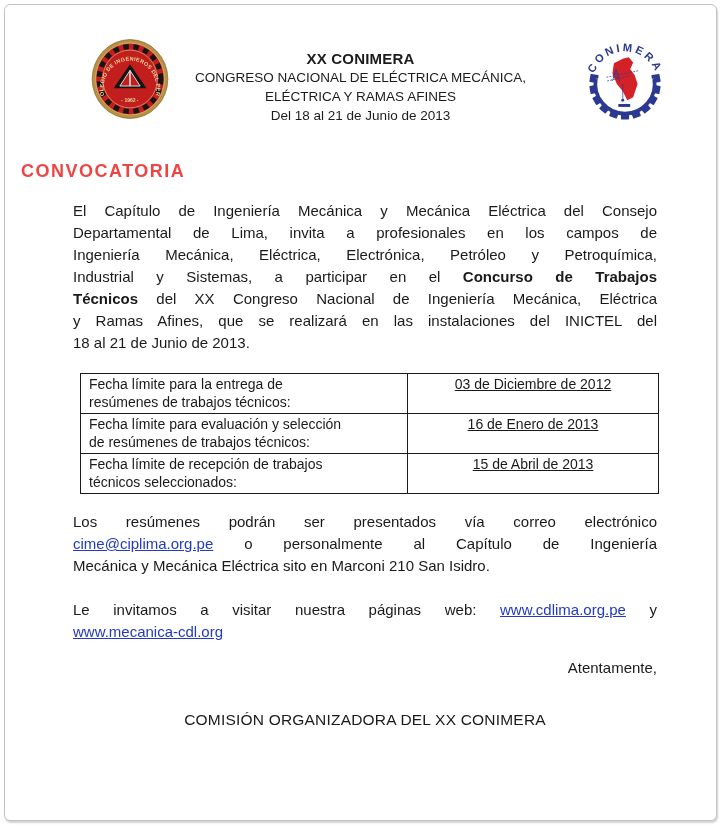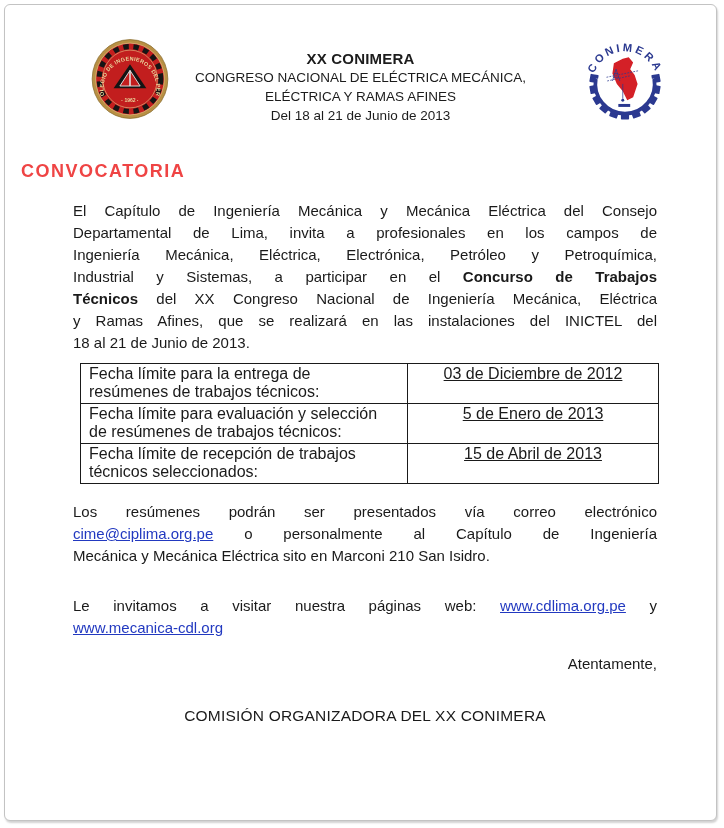--- a/index.html
+++ b/index.html
@@ -33,29 +33,29 @@
   .content {
     position:absolute; left:68px; top:195px; width:584px;
     font-size:15px; line-height:22px;
   }
   .tline { white-space:nowrap; }
   .tline.just { text-align:justify; text-align-last:justify; white-space:normal; }
   .b { font-weight:bold; }
   a.doclink { color:var(--link-color); text-decoration:underline; cursor:pointer; }
   
   table.dates {
-    border-collapse:collapse; margin:9px 0 0 7px; width:579px;
-    font-size:16px; line-height:18px; table-layout:fixed;
+    border-collapse:collapse; margin:19px 0 0 7px; width:579px;
+    font-size:14px; line-height:18px; table-layout:fixed;
   }
   table.dates td { border:1.5px solid #1a1a1a; vertical-align:top; height:34px; }
   td.cell-label { width:312px; padding:1px 6px 2px 8px; }
   td.cell-date  { text-align:center; padding:1px 4px 2px 4px;text-decoration:underline; }
   
   .p2 { margin-top:17px; }
-  .p3 { margin-top:28px; }
+  .p3 { margin-top:22px; }
   .closing   { margin-top:14px; text-align:right; }
   .signature { margin-top:30px; text-align:center; font-size:15.5px; letter-spacing:.2px; }
   svg text { font-family:"Liberation Sans", sans-serif; }
 </style>
 </head>
 <body>
 
 <div class="page">
 
   <div class="logo-left">
@@ -129,21 +129,21 @@
       </div>
 
     <table class="dates">
       <tbody>
           <tr>
             <td class="cell-label">Fecha límite para la entrega  de<br>resúmenes de trabajos técnicos:</td>
             <td class="cell-date">03 de Diciembre de 2012</td>
           </tr>
           <tr>
             <td class="cell-label">Fecha límite para evaluación y selección<br>de resúmenes de trabajos técnicos:</td>
-            <td class="cell-date">5 de Enero de 2013</td>
+            <td class="cell-date">16 de Enero de 2013</td>
           </tr>
           <tr>
             <td class="cell-label">Fecha límite de recepción de trabajos<br>técnicos seleccionados:</td>
             <td class="cell-date">15 de Abril de 2013</td>
           </tr>
         </tbody>
     </table>
 
     <div class="p2">
         <div class="tline just"><span>Los resúmenes podrán ser presentados vía correo electrónico</span></div>

